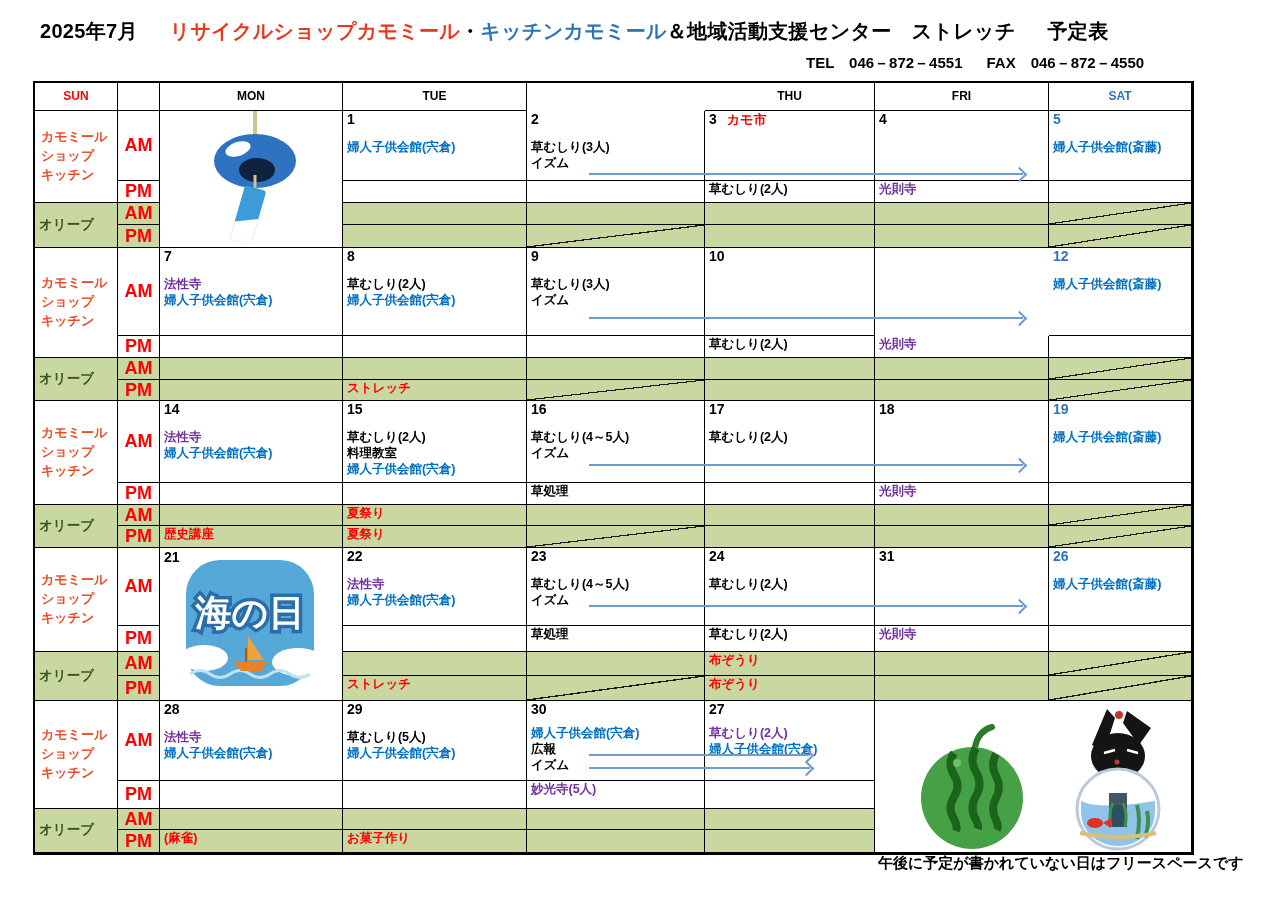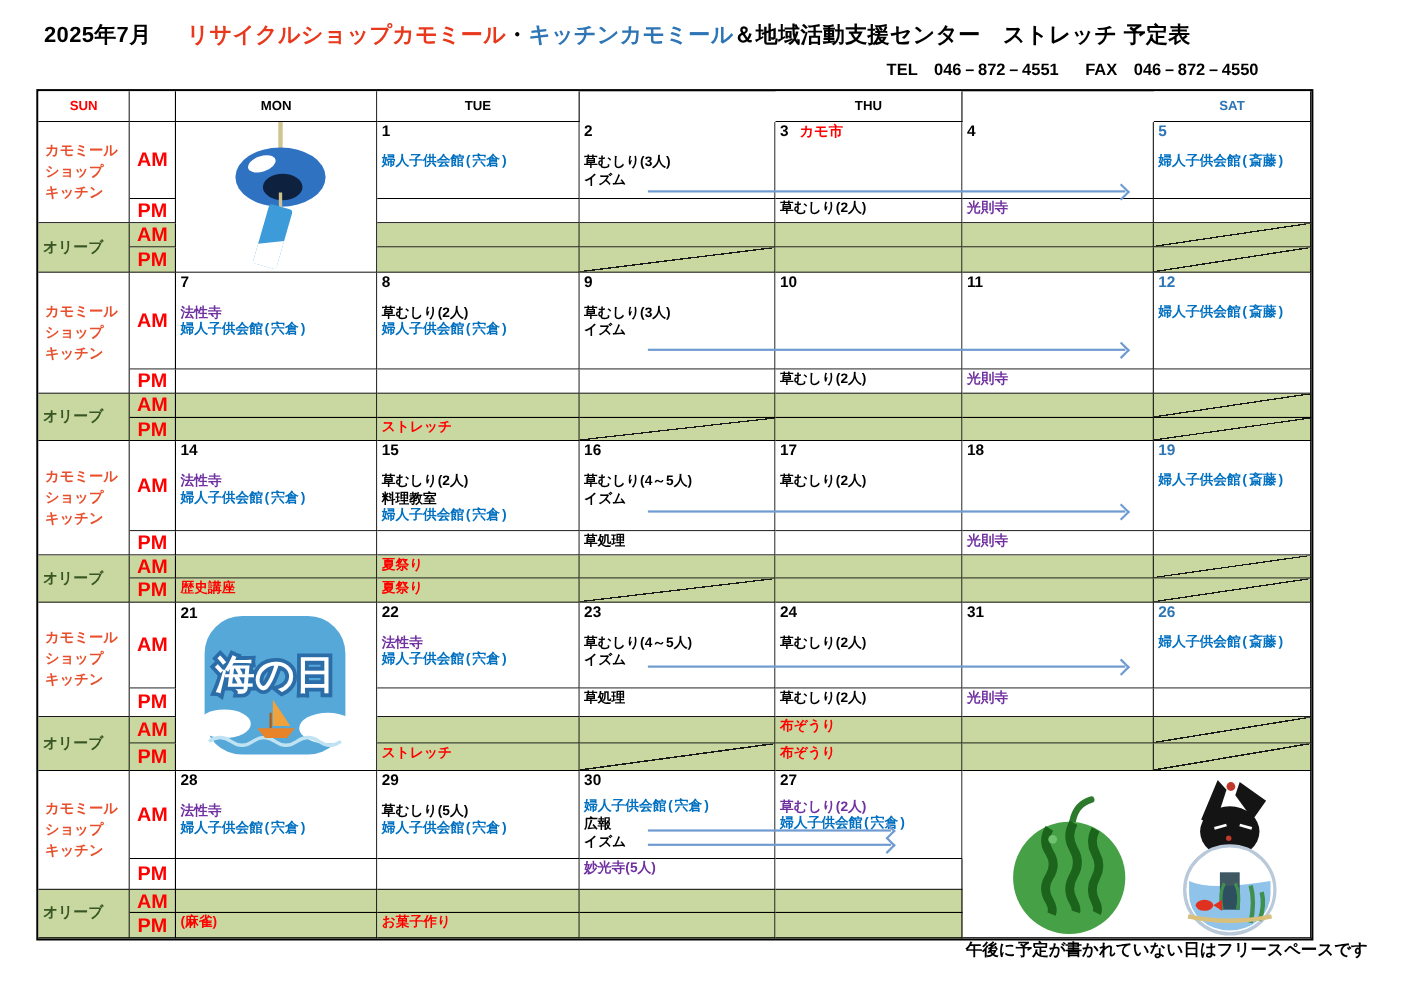--- a/index.html
+++ b/index.html
@@ -2,21 +2,21 @@
 <html><head>
 <meta charset="utf-8">
 <style>
   html,body{margin:0;padding:0;background:#fff;}
   .page{position:relative;width:1280px;height:905px;background:#fff;overflow:hidden;
         font-family:"Liberation Sans","DejaVu Sans",sans-serif;font-weight:bold;color:#000;}
   
   .ttl{position:absolute;left:40px;top:18px;font-size:20px;white-space:nowrap;letter-spacing:.3px;}
   .ttl .shop{color:#e8391d;}
   .ttl .kit{color:#2e75b6;}
-  .ttl .sheet{}
+  .ttl .sheet{margin-left:26px;}
   .tel{position:absolute;left:806px;top:54px;font-size:15px;white-space:nowrap;}
   .tel span{margin-right:24px;}
   .note{position:absolute;left:878px;top:854px;font-size:15px;}
   
   .grid{position:absolute;left:33px;top:81px;display:grid;background:#fff;border:2px solid #000;
         grid-template-columns:83px 42px 183px 184px 178px 170px 174px 143px;
         grid-template-rows:28px 70px 22px 22px 23px 88px 22px 22px 21px 82px 22px 21px 22px 78px 26px 24px 25px 80px 28px 21px 23px;}
   .c{border-right:1px solid #000;border-bottom:1px solid #000;padding:1px 4px;font-size:12.5px;
      line-height:1.25;position:relative;background:#fff;min-width:0;}
   .hd{display:flex;align-items:center;justify-content:center;font-size:12px;padding:0;}
@@ -26,21 +26,21 @@
   .dg{background-image:linear-gradient(to bottom right,transparent 48.6%,#1a1a1a 48.6%,#1a1a1a 51.4%,transparent 51.4%);}
   .ap{display:flex;align-items:center;justify-content:center;color:#f00;font-size:18px;padding:0;}
   .klbl{color:#e8502d;display:flex;align-items:center;font-size:13px;line-height:1.45;
         white-space:pre-line;padding-left:6px;}
   .olbl{color:#375623;display:flex;align-items:center;font-size:13.5px;padding-left:4px;}
   .dt{font-size:14px;line-height:1.1;}
   .satd{color:#2e75b6;}
   .badge{color:#f00;margin-left:10px;font-size:13px;}
   .lines{margin-top:13px;}
   .ln{display:block;white-space:nowrap;}
-  .bl{color:#0070c0;font-family:Liberation Mono, monospace;}
+  .bl{color:#0070c0;}
   .pu{color:#7030a0;}
   .rd{color:#f00;}
   .imgc{padding:0;overflow:hidden;}
   .imgc .dt{position:absolute;left:4px;top:2px;}
   
   .arrow{position:absolute;height:0;border-top:2px solid #6f9bd1;z-index:5;}
   .arrow::after{content:"";position:absolute;right:-2px;top:-6px;width:9px;height:9px;
     border-top:2px solid #6f9bd1;border-right:2px solid #6f9bd1;transform:rotate(45deg);}
   svg{display:block;}
 </style>
@@ -59,20 +59,21 @@
     <span>TEL　046－872－4551</span><span>FAX　046－872－4550</span>
   </div>
 
   <div class="grid">
 
     <div class="c hd sun" style="grid-area:1/1">SUN</div>
     <div class="c hd" style="grid-area:1/2"></div>
     <div class="c hd" style="grid-area:1/3">MON</div>
     <div class="c hd" style="grid-area:1/4">TUE</div>
     <div class="c hd" style="grid-area:1/6">THU</div>
+    <div class="c hd" style="grid-area:1/7">FRI</div>
     <div class="c hd sat" style="grid-area:1/8">SAT</div>
 
     <div class="c klbl" style="grid-area:2/1/4/2">カモミール
 ショップ
 キッチン</div>
     <div class="c olbl g" style="grid-area:4/1/6/2">オリーブ</div>
     <div class="c ap" style="grid-area:2/2">AM</div>
     <div class="c ap" style="grid-area:3/2">PM</div>
     <div class="c ap g" style="grid-area:4/2">AM</div>
     <div class="c ap g" style="grid-area:5/2">PM</div>
@@ -158,23 +159,20 @@
     </div>
     <div class="c" style="grid-area:6/5">
       <div class="dt">9</div>
       <div class="lines">
           <span class="ln">草むしり(3人)</span>
           <span class="ln">イズム</span>
         </div>
     </div>
     <div class="c" style="grid-area:6/6">
         <div class="dt">10</div>
-      </div>
-    <div class="c" style="grid-area:6/7">
-        <div class="dt">11</div>
       </div>
     <div class="c" style="grid-area:6/8">
       <div class="dt satd">12</div>
       <div class="lines">
           <span class="ln bl">婦人子供会館(斎藤)</span>
         </div>
     </div>
     <div class="c" style="grid-area:7/3"></div>
     <div class="c" style="grid-area:7/4"></div>
     <div class="c" style="grid-area:7/5"></div>

